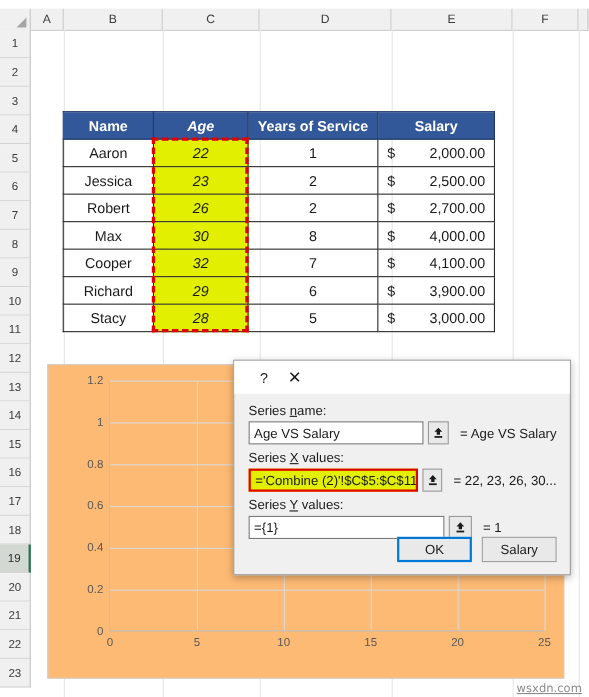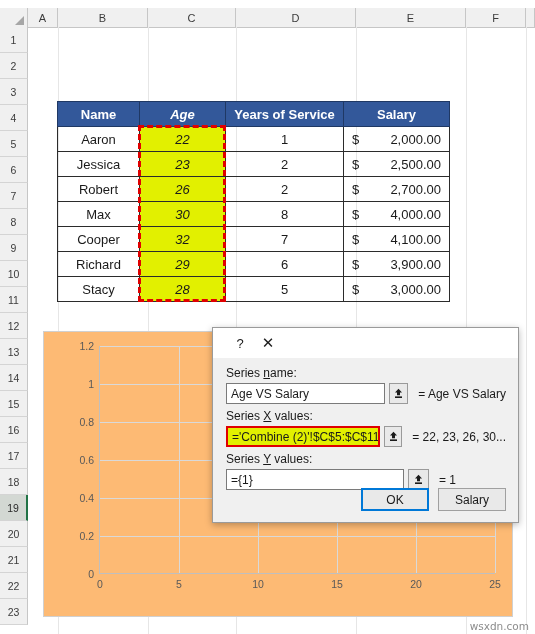--- a/index.html
+++ b/index.html
@@ -60,21 +60,21 @@
     background:#fdba74;border:1px solid #d0d0d0;box-sizing:border-box;}
   #plot{position:absolute;left:55px;top:14px;width:396px;height:228px;
     box-sizing:border-box;border-left:1px solid #bfbfbf;border-bottom:1px solid #bfbfbf;}
   .hline{position:absolute;left:0;right:0;height:1px;background:#d9d9d9;}
   .vline{position:absolute;top:0;bottom:0;width:1px;background:#d9d9d9;}
   .ytick{position:absolute;right:100%;margin-right:6px;transform:translateY(-50%);
     font-size:10.5px;color:#595959;white-space:nowrap;}
   .xtick{position:absolute;top:100%;margin-top:5px;transform:translateX(-50%);
     font-size:10.5px;color:#595959;white-space:nowrap;}
   #watermark{position:absolute;right:6px;bottom:2px;font-size:10.5px;color:#8c8c8c;
-    font-family:"DejaVu Sans", sans-serif;}
+    font-family:"DejaVu Sans", sans-serif;text-decoration:underline;}
 
   
   #dialog{position:absolute;left:212px;top:327px;width:307px;height:196px;
     background:#f0f0f0;border:1px solid #9a9a9a;box-sizing:border-box;
     box-shadow:0 2px 7px rgba(0,0,0,.28);}
   #dlg-title{height:30px;display:flex;align-items:center;background:#ffffff;
     padding:0 6px 0 13px;}
   #dlg-title-text{flex:1;font-size:12.5px;color:#1a1a1a;}
   .dlg-btn{width:28px;height:26px;display:flex;align-items:center;justify-content:center;
     color:#1a1a1a;font-size:13px;background:transparent;border:0;cursor:default;

